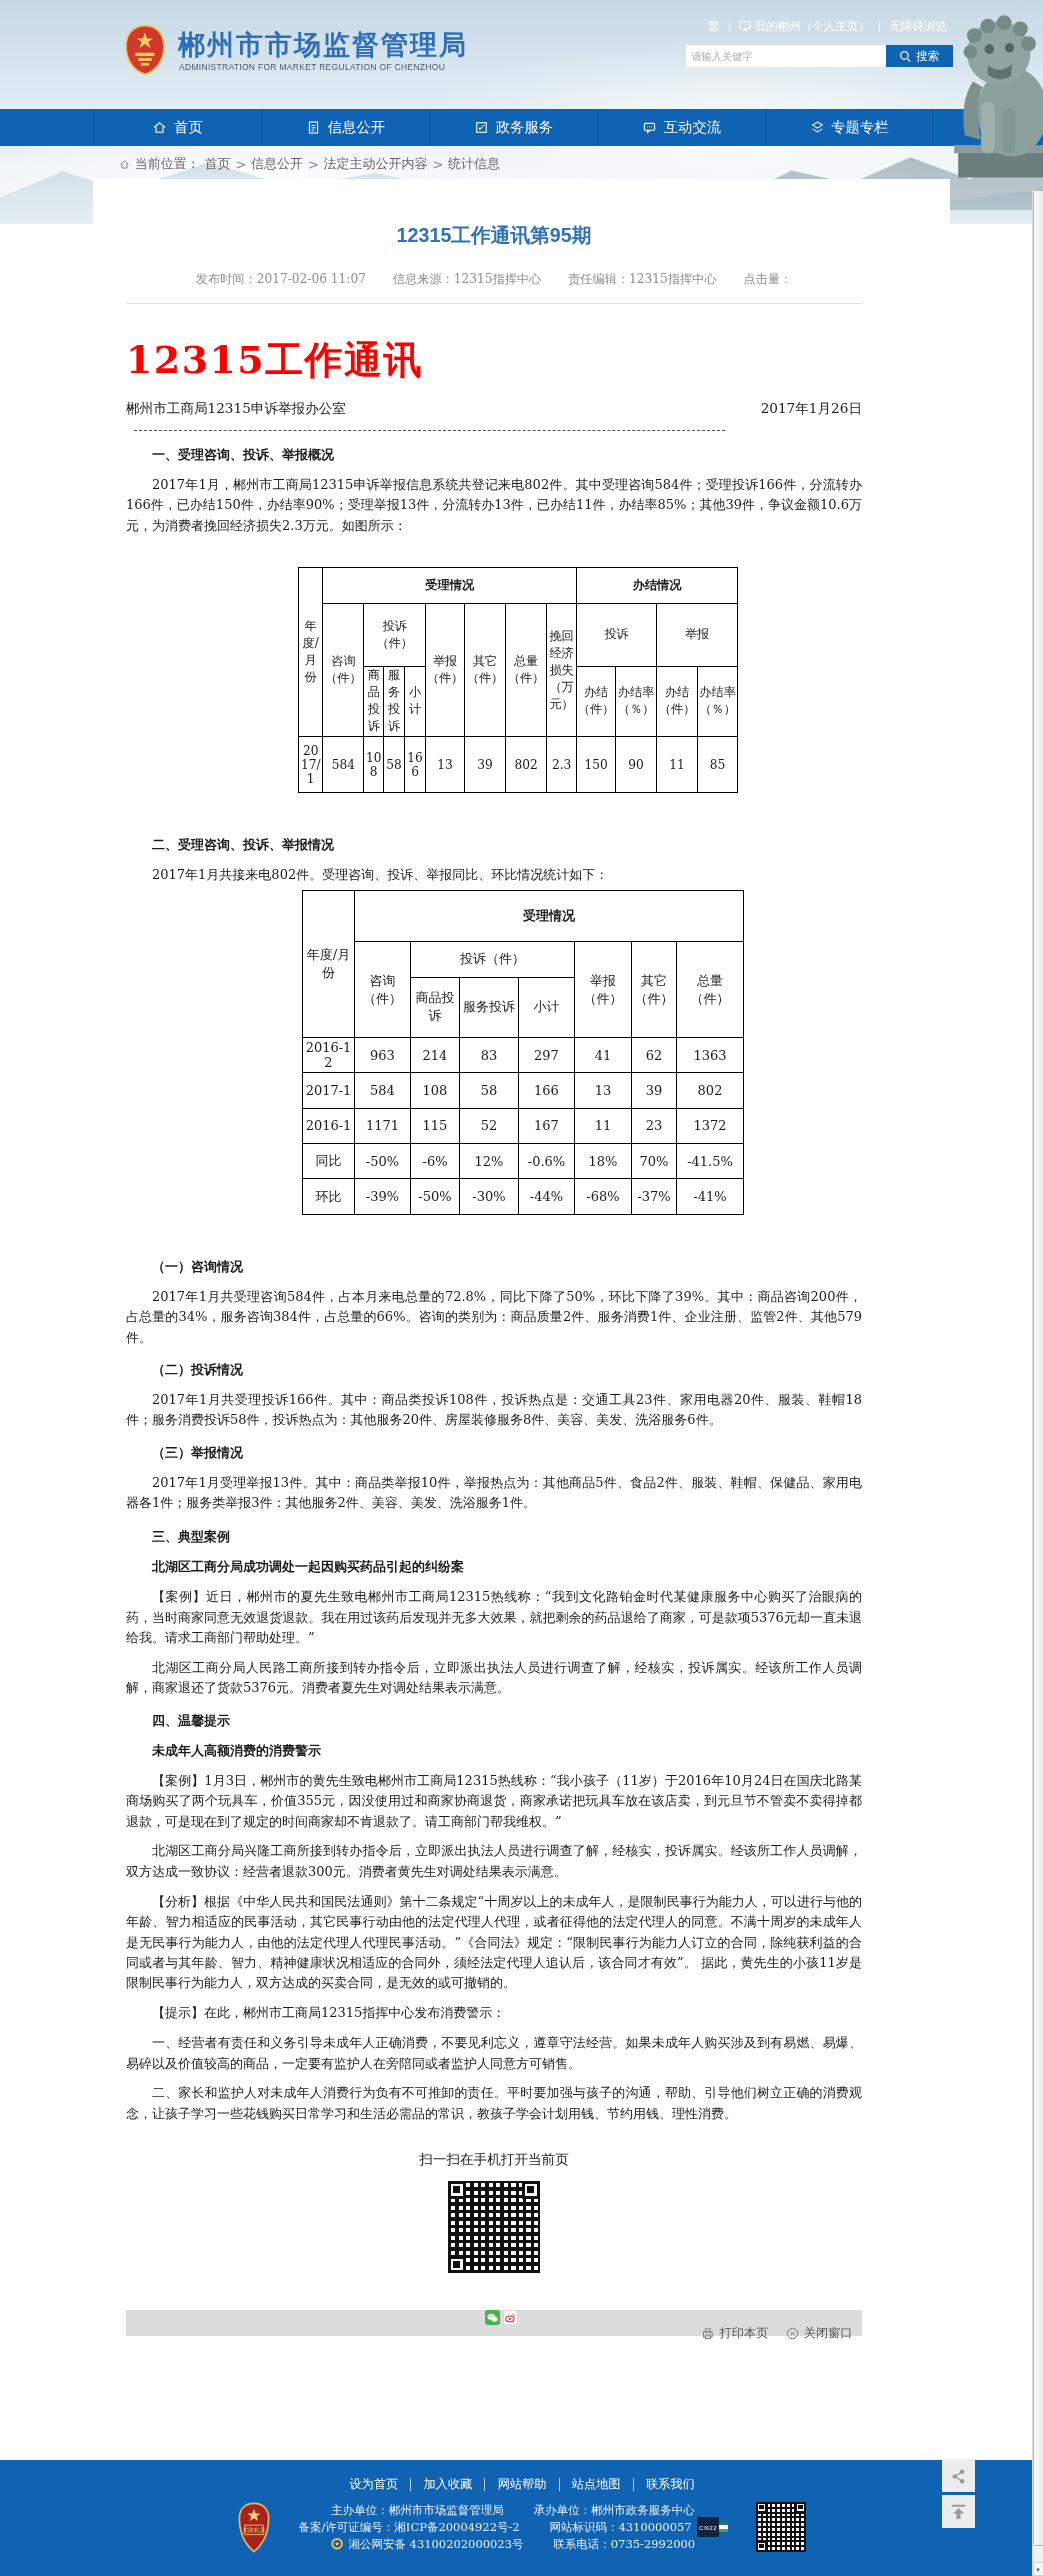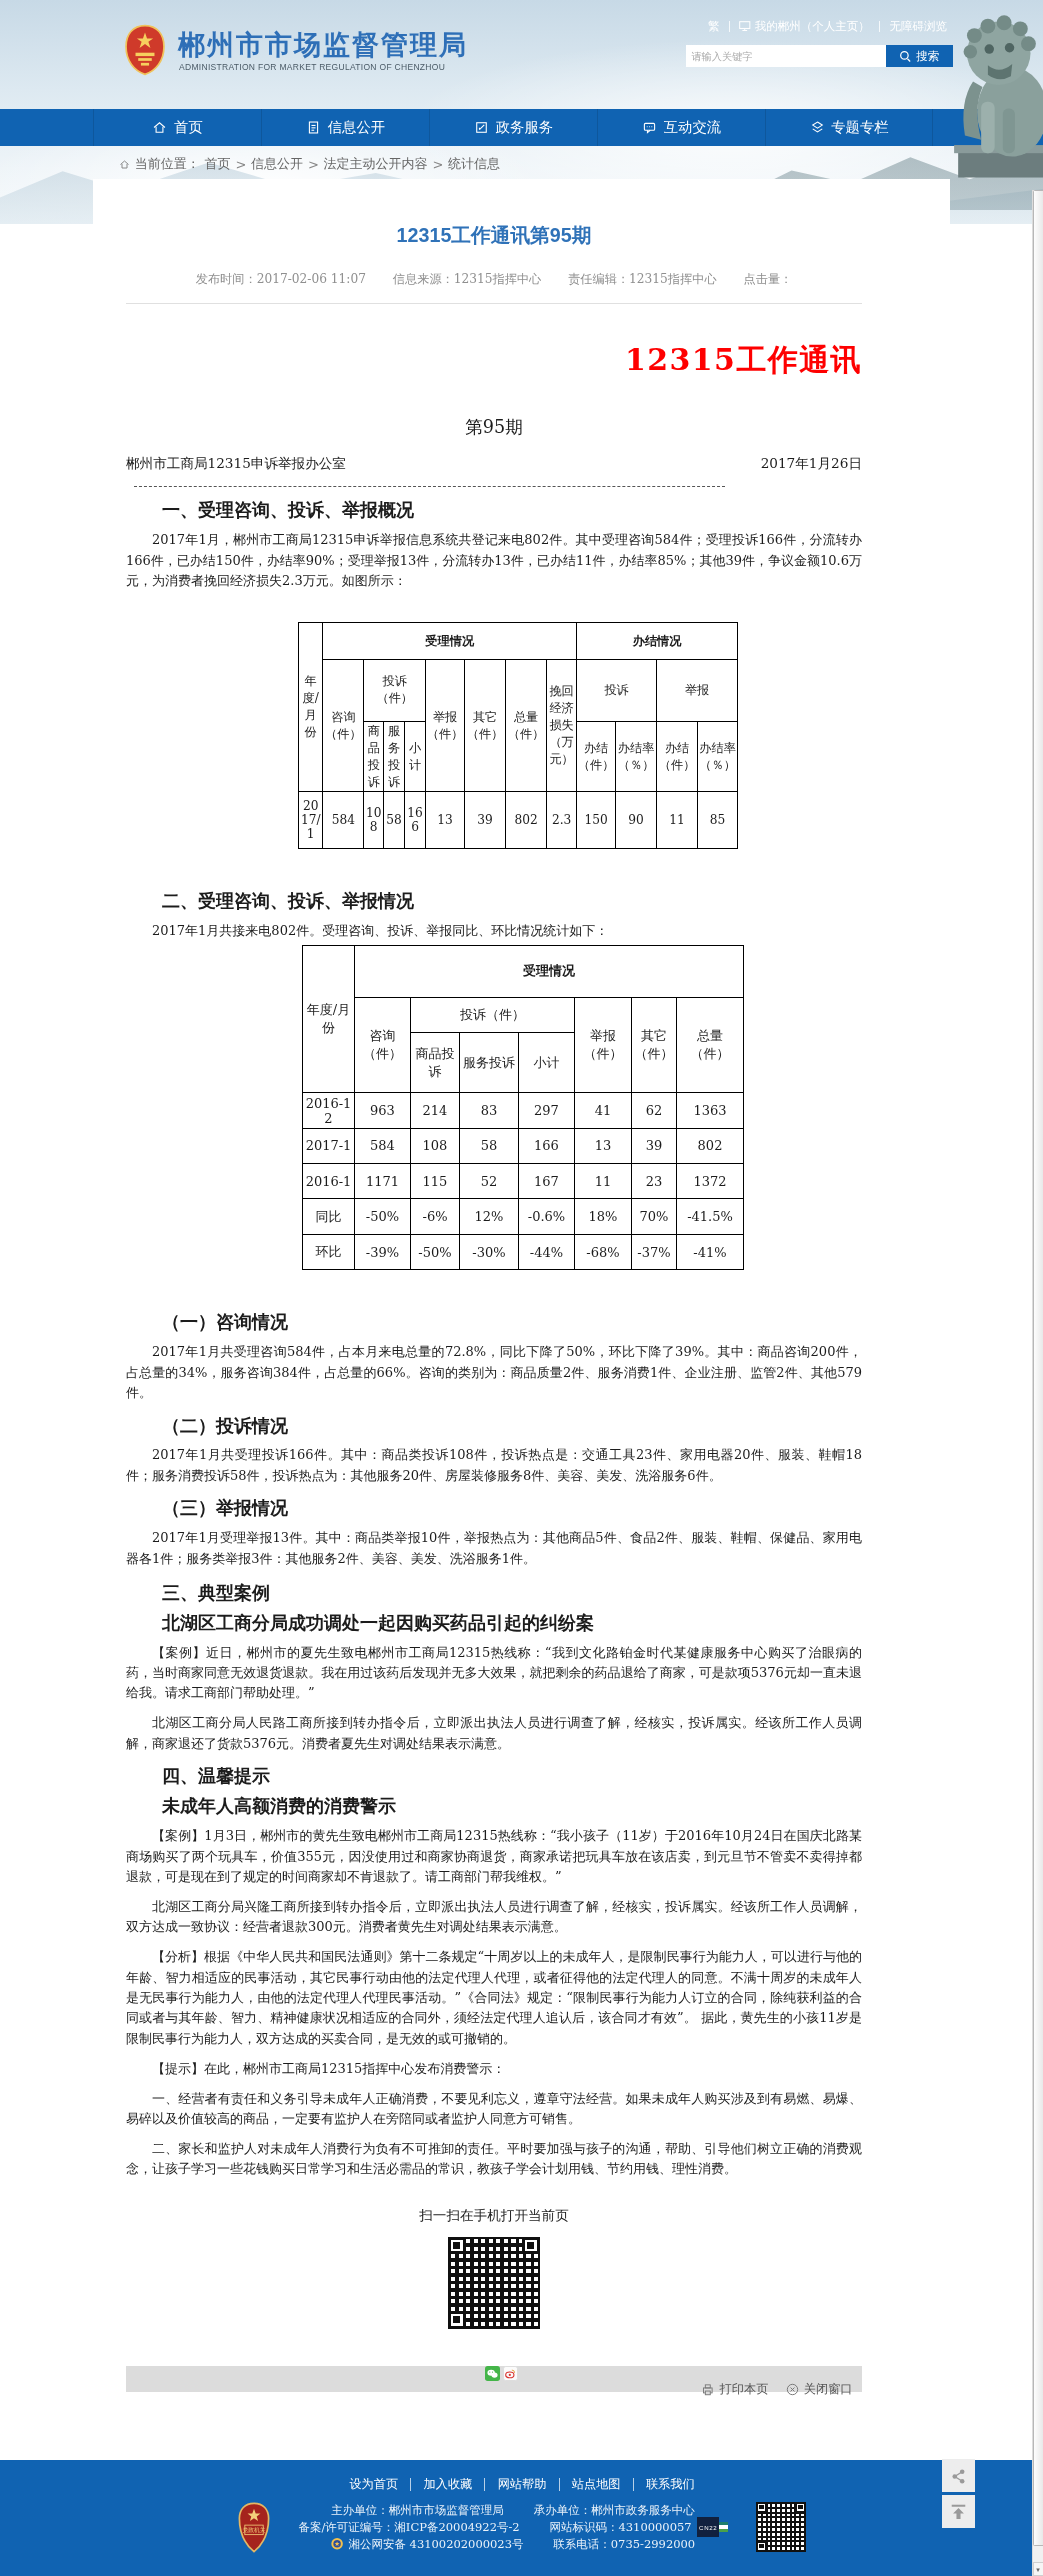--- a/index.html
+++ b/index.html
@@ -46,26 +46,26 @@
   .crumbs .sep{color:#888;}
   .crumb{cursor:pointer;}
 
   
   .card{position:absolute;left:93px;top:179px;width:857px;min-height:2228px;background:#fff;z-index:5;}
   .content{margin:0 88px 0 33px;width:736px;color:#1c1c1c;}
   .page-title{margin:43px 0 0 0;text-align:center;font-size:19.7px;font-weight:bold;color:#2f72b8;font-family:"Liberation Sans",sans-serif;}
   .meta{margin-top:22px;text-align:center;font-size:12.2px;color:#8f8f8f;}
   .meta span{margin:0 11.5px;}
   .meta-rule{margin-top:15px;border-top:0.7px solid #e0e0e0;height:0;}
-  .doc-title{margin-top:31px;text-align:right;font-size:30px;font-weight:bold;color:#fe0000;letter-spacing:1.4px;line-height:49px;}
+  .doc-title{margin-top:31px;text-align:left;font-size:38px;font-weight:bold;color:#fe0000;letter-spacing:1.4px;line-height:49px;}
   .issue{margin-top:31px;text-align:center;font-size:17.6px;line-height:24.4px;}
   .office-row{margin-top:15px;display:flex;justify-content:space-between;gap:87px;font-size:13.6px;line-height:19px;}
   .dash-rule{margin:12.2px 0 0 8.1px;width:591px;border-top:0.7px dashed #555;height:0;}
 
-  .sec-h{margin:13.6px 0 0 0;padding-left:2em;font-size:18px;font-weight:bold;line-height:20.4px;}
+  .sec-h{margin:13.6px 0 0 0;padding-left:2em;font-size:13px;font-weight:bold;line-height:20.4px;}
   .sec-h.big-gap{margin-top:42px;}
   p.body{margin:9.5px 0 0 0;font-size:13px;line-height:20.4px;text-indent:2em;text-align:justify;}
 
   
   table{border-collapse:collapse;table-layout:fixed;}
   th,td{border:0.7px solid #000;padding:0.7px;text-align:center;vertical-align:middle;word-break:break-all;font-weight:400;}
   .t1{margin:31px 0 0 172px;width:438px;font-size:12.2px;}
   .t1 .grp{font-weight:600;}
   .t1 tr.hr1 th{height:34px;}
   .t1 tr.hr2 th{height:60px;}
@@ -255,21 +255,20 @@
 
       <div class="meta">
         <span>发布时间：2017-02-06 11:07</span>
         <span>信息来源：12315指挥中心</span>
         <span>责任编辑：12315指挥中心</span>
         <span>点击量：</span>
       </div>
       <div class="meta-rule"></div>
 
       <div class="doc-title">12315工作通讯</div>
-      <div class="issue">第95期</div>
       <div class="office-row">
         <span>郴州市工商局12315申诉举报办公室</span>
         <span>2017年1月26日</span>
       </div>
       <div class="dash-rule"></div>
 
       <div class="sec-h">一、受理咨询、投诉、举报概况</div>
       <p class="body">2017年1月，郴州市工商局12315申诉举报信息系统共登记来电802件。其中受理咨询584件；受理投诉166件，分流转办166件，已办结150件，办结率90%；受理举报13件，分流转办13件，已办结11件，办结率85%；其他39件，争议金额10.6万元，为消费者挽回经济损失2.3万元。如图所示：</p>
 
       <table class="t1">

